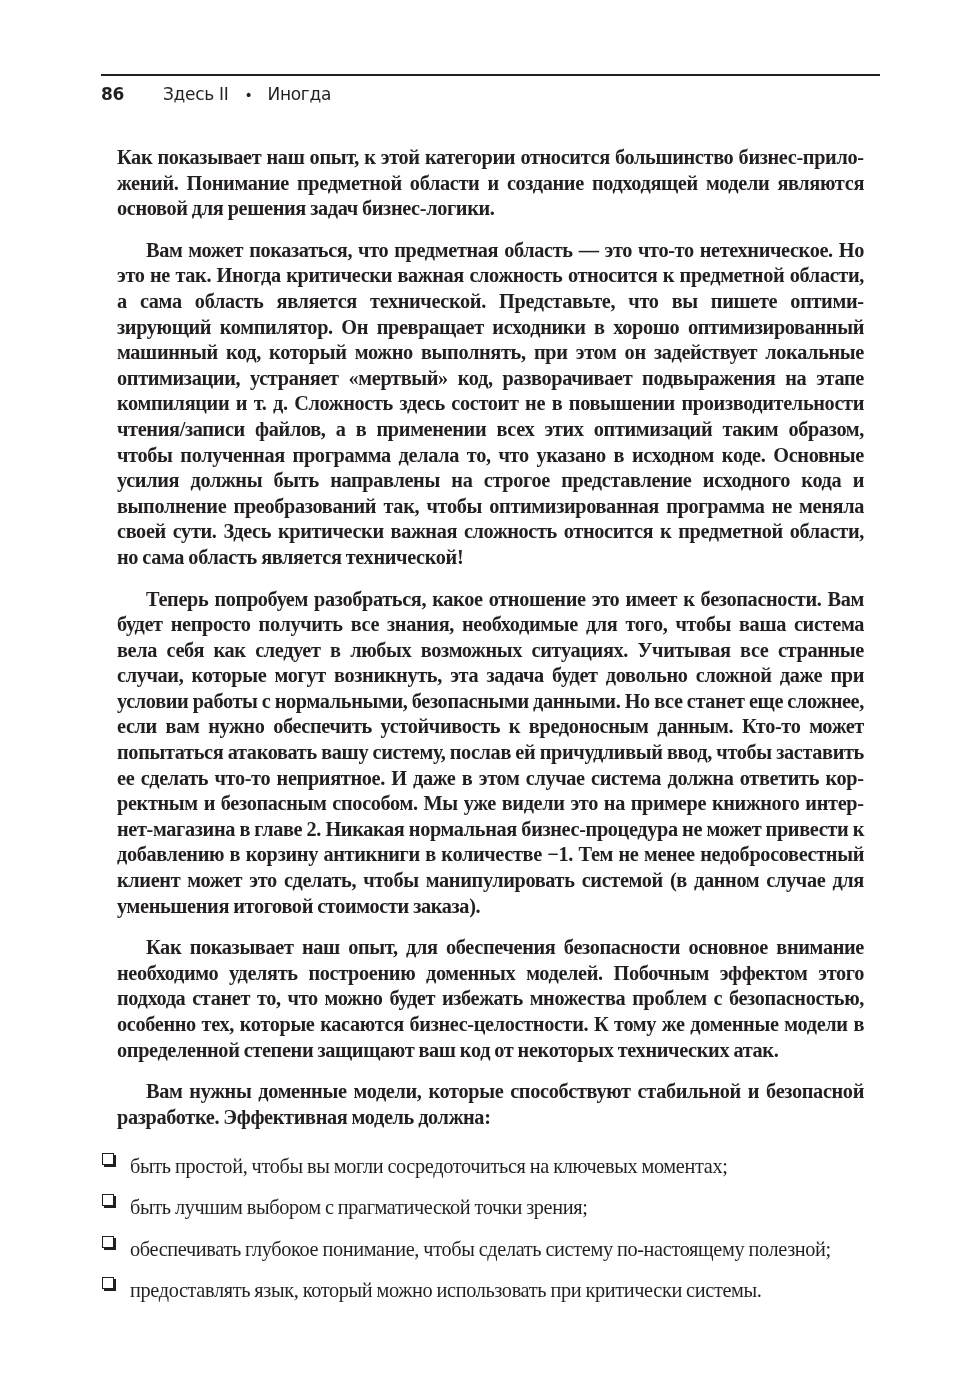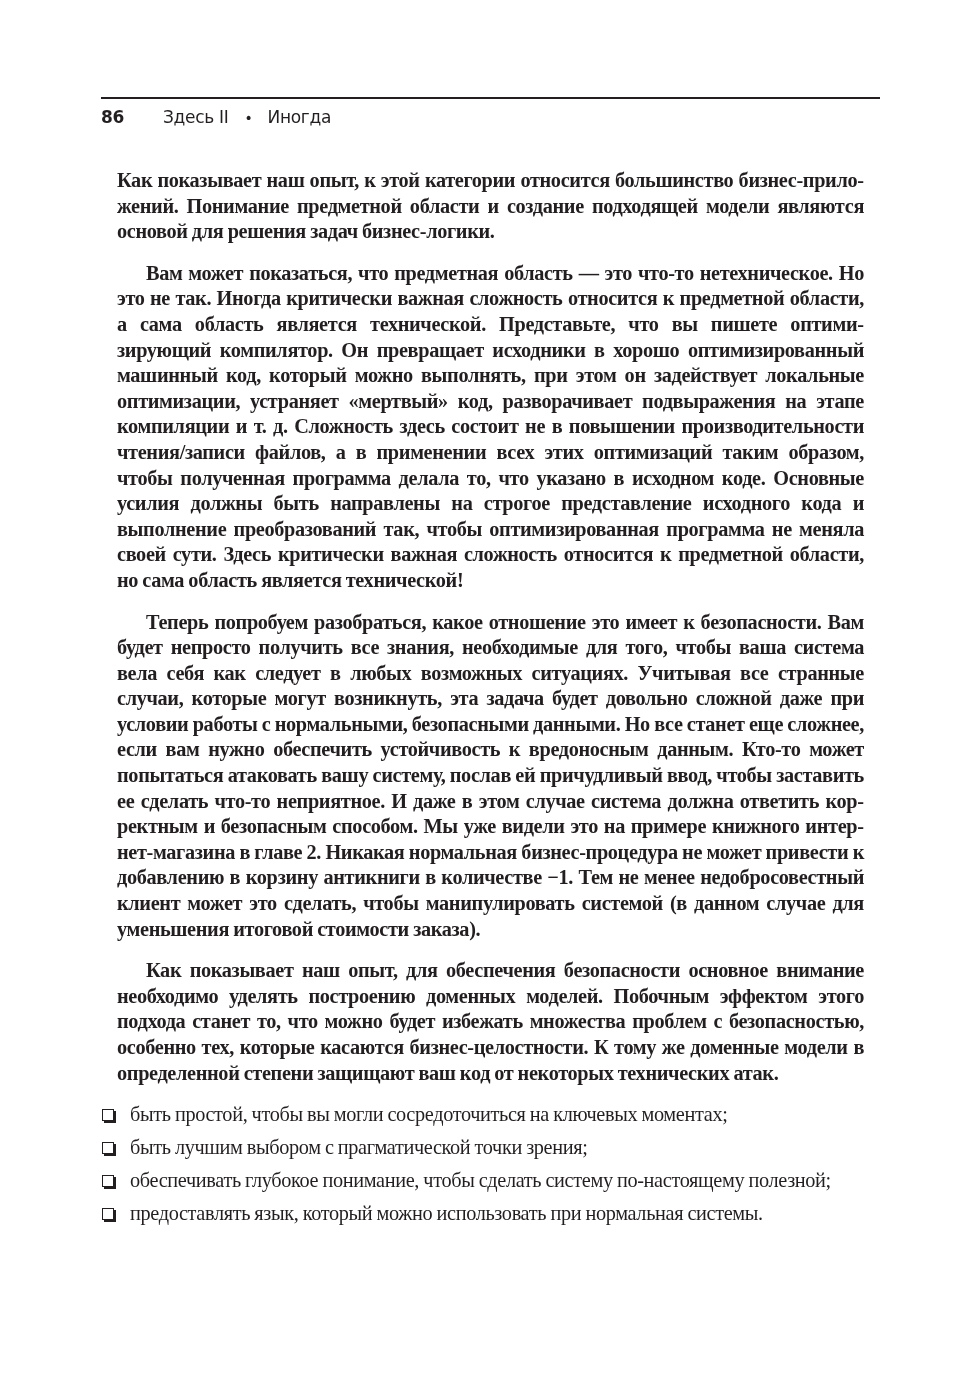--- a/index.html
+++ b/index.html
@@ -10,21 +10,21 @@
   body {
     width: 974px;
     height: 1376px;
     position: relative;
     overflow: hidden;
     color: #231f20;
   }
   .page {
     position: absolute;
     left: 101px;
-    top: 97px;
+    top: 74px;
     width: 779px;
   }
   .header-rule {
     height: 2px;
     background: #231f20;
     width: 779px;
   }
   .running-head {
     display: flex;
     align-items: baseline;
@@ -86,52 +86,54 @@
     left: 1px;
     top: 7px;
     width: 10px;
     height: 10px;
     border: 1.3px solid #231f20;
     box-shadow: 2px 2px 0 0 #231f20;
     background: #fff;
   }
   .bullet-text {
     flex: 1;
+    margin-top: 8px;
   }
 </style>
 </head>
 <body>
 
 <div class="page">
   <div class="header-rule"></div>
   <div class="running-head">
     <span class="page-number">86</span>
     <span class="part-label">Здесь II</span>
     <span class="head-bullet">•</span>
     <span class="section-label">Иногда</span>
   </div>
 
   <div class="body-text">
     <p class="para">Как показывает наш опыт, к этой категории относится большинство бизнес-прило­жений. Понимание предметной области и создание подходящей модели являются основой для решения задач бизнес-логики.</p>
     <p class="para indent">Вам может показаться, что предметная область — это что-то нетехническое. Но это не так. Иногда критически важная сложность относится к предметной об­ласти, а сама область является технической. Представьте, что вы пишете оптими­зирующий компилятор. Он превращает исходники в хорошо оптимизированный машинный код, который можно выполнять, при этом он задействует локальные оптимизации, устраняет «мертвый» код, разворачивает подвыражения на этапе компиляции и т. д. Сложность здесь состоит не в повышении производительности чтения/записи файлов, а в применении всех этих оптимизаций таким образом, чтобы полученная программа делала то, что указано в исходном коде. Основные усилия должны быть направлены на строгое представление исходного кода и выполнение преобразований так, чтобы оптимизированная программа не меняла своей сути. Здесь критически важная сложность относится к предметной области, но сама об­ласть является технической!</p>
     <p class="para indent">Теперь попробуем разобраться, какое отношение это имеет к безопасности. Вам будет непросто получить все знания, необходимые для того, чтобы ваша систе­ма вела себя как следует в любых возможных ситуациях. Учитывая все странные случаи, которые могут возникнуть, эта задача будет довольно сложной даже при условии работы с нормальными, безопасными данными. Но все станет еще сложнее, если вам нужно обеспечить устойчивость к вредоносным данным. Кто-то может попытаться атаковать вашу систему, послав ей причудливый ввод, чтобы заставить ее сделать что-то неприятное. И даже в этом случае система должна ответить кор­ректным и безопасным способом. Мы уже видели это на примере книжного интер­нет-магазина в главе 2. Никакая нормальная бизнес-процедура не может привести к добавлению в корзину антикниги в количестве −1. Тем не менее недобросовестный клиент может это сделать, чтобы манипулировать системой (в данном случае для уменьшения итоговой стоимости заказа).</p>
     <p class="para indent">Как показывает наш опыт, для обеспечения безопасности основное внимание необходимо уделять построению доменных моделей. Побочным эффектом этого подхода станет то, что можно будет избежать множества проблем с безопасностью, особенно тех, которые касаются бизнес-целостности. К тому же доменные модели в определенной степени защищают ваш код от некоторых технических атак.</p>
+    <p class="para indent">Вам нужны доменные модели, которые способствуют стабильной и безопасной разработке. Эффективная модель должна:</p>
   </div>
 
   <ul class="bullet-list">
     <li class="bullet-item">
       <span class="bullet-box"></span>
       <span class="bullet-text">быть простой, чтобы вы могли сосредоточиться на ключевых моментах;</span>
     </li>
     <li class="bullet-item">
       <span class="bullet-box"></span>
       <span class="bullet-text">быть лучшим выбором с прагматической точки зрения;</span>
     </li>
     <li class="bullet-item">
       <span class="bullet-box"></span>
       <span class="bullet-text">обеспечивать глубокое понимание, чтобы сделать систему по-настоящему по­лезной;</span>
     </li>
     <li class="bullet-item">
       <span class="bullet-box"></span>
-      <span class="bullet-text">предоставлять язык, который можно использовать при нормальная системы.</span>
+      <span class="bullet-text">предоставлять язык, который можно использовать при критически системы.</span>
     </li>
   </ul>
 </div>
 
 </body></html>

